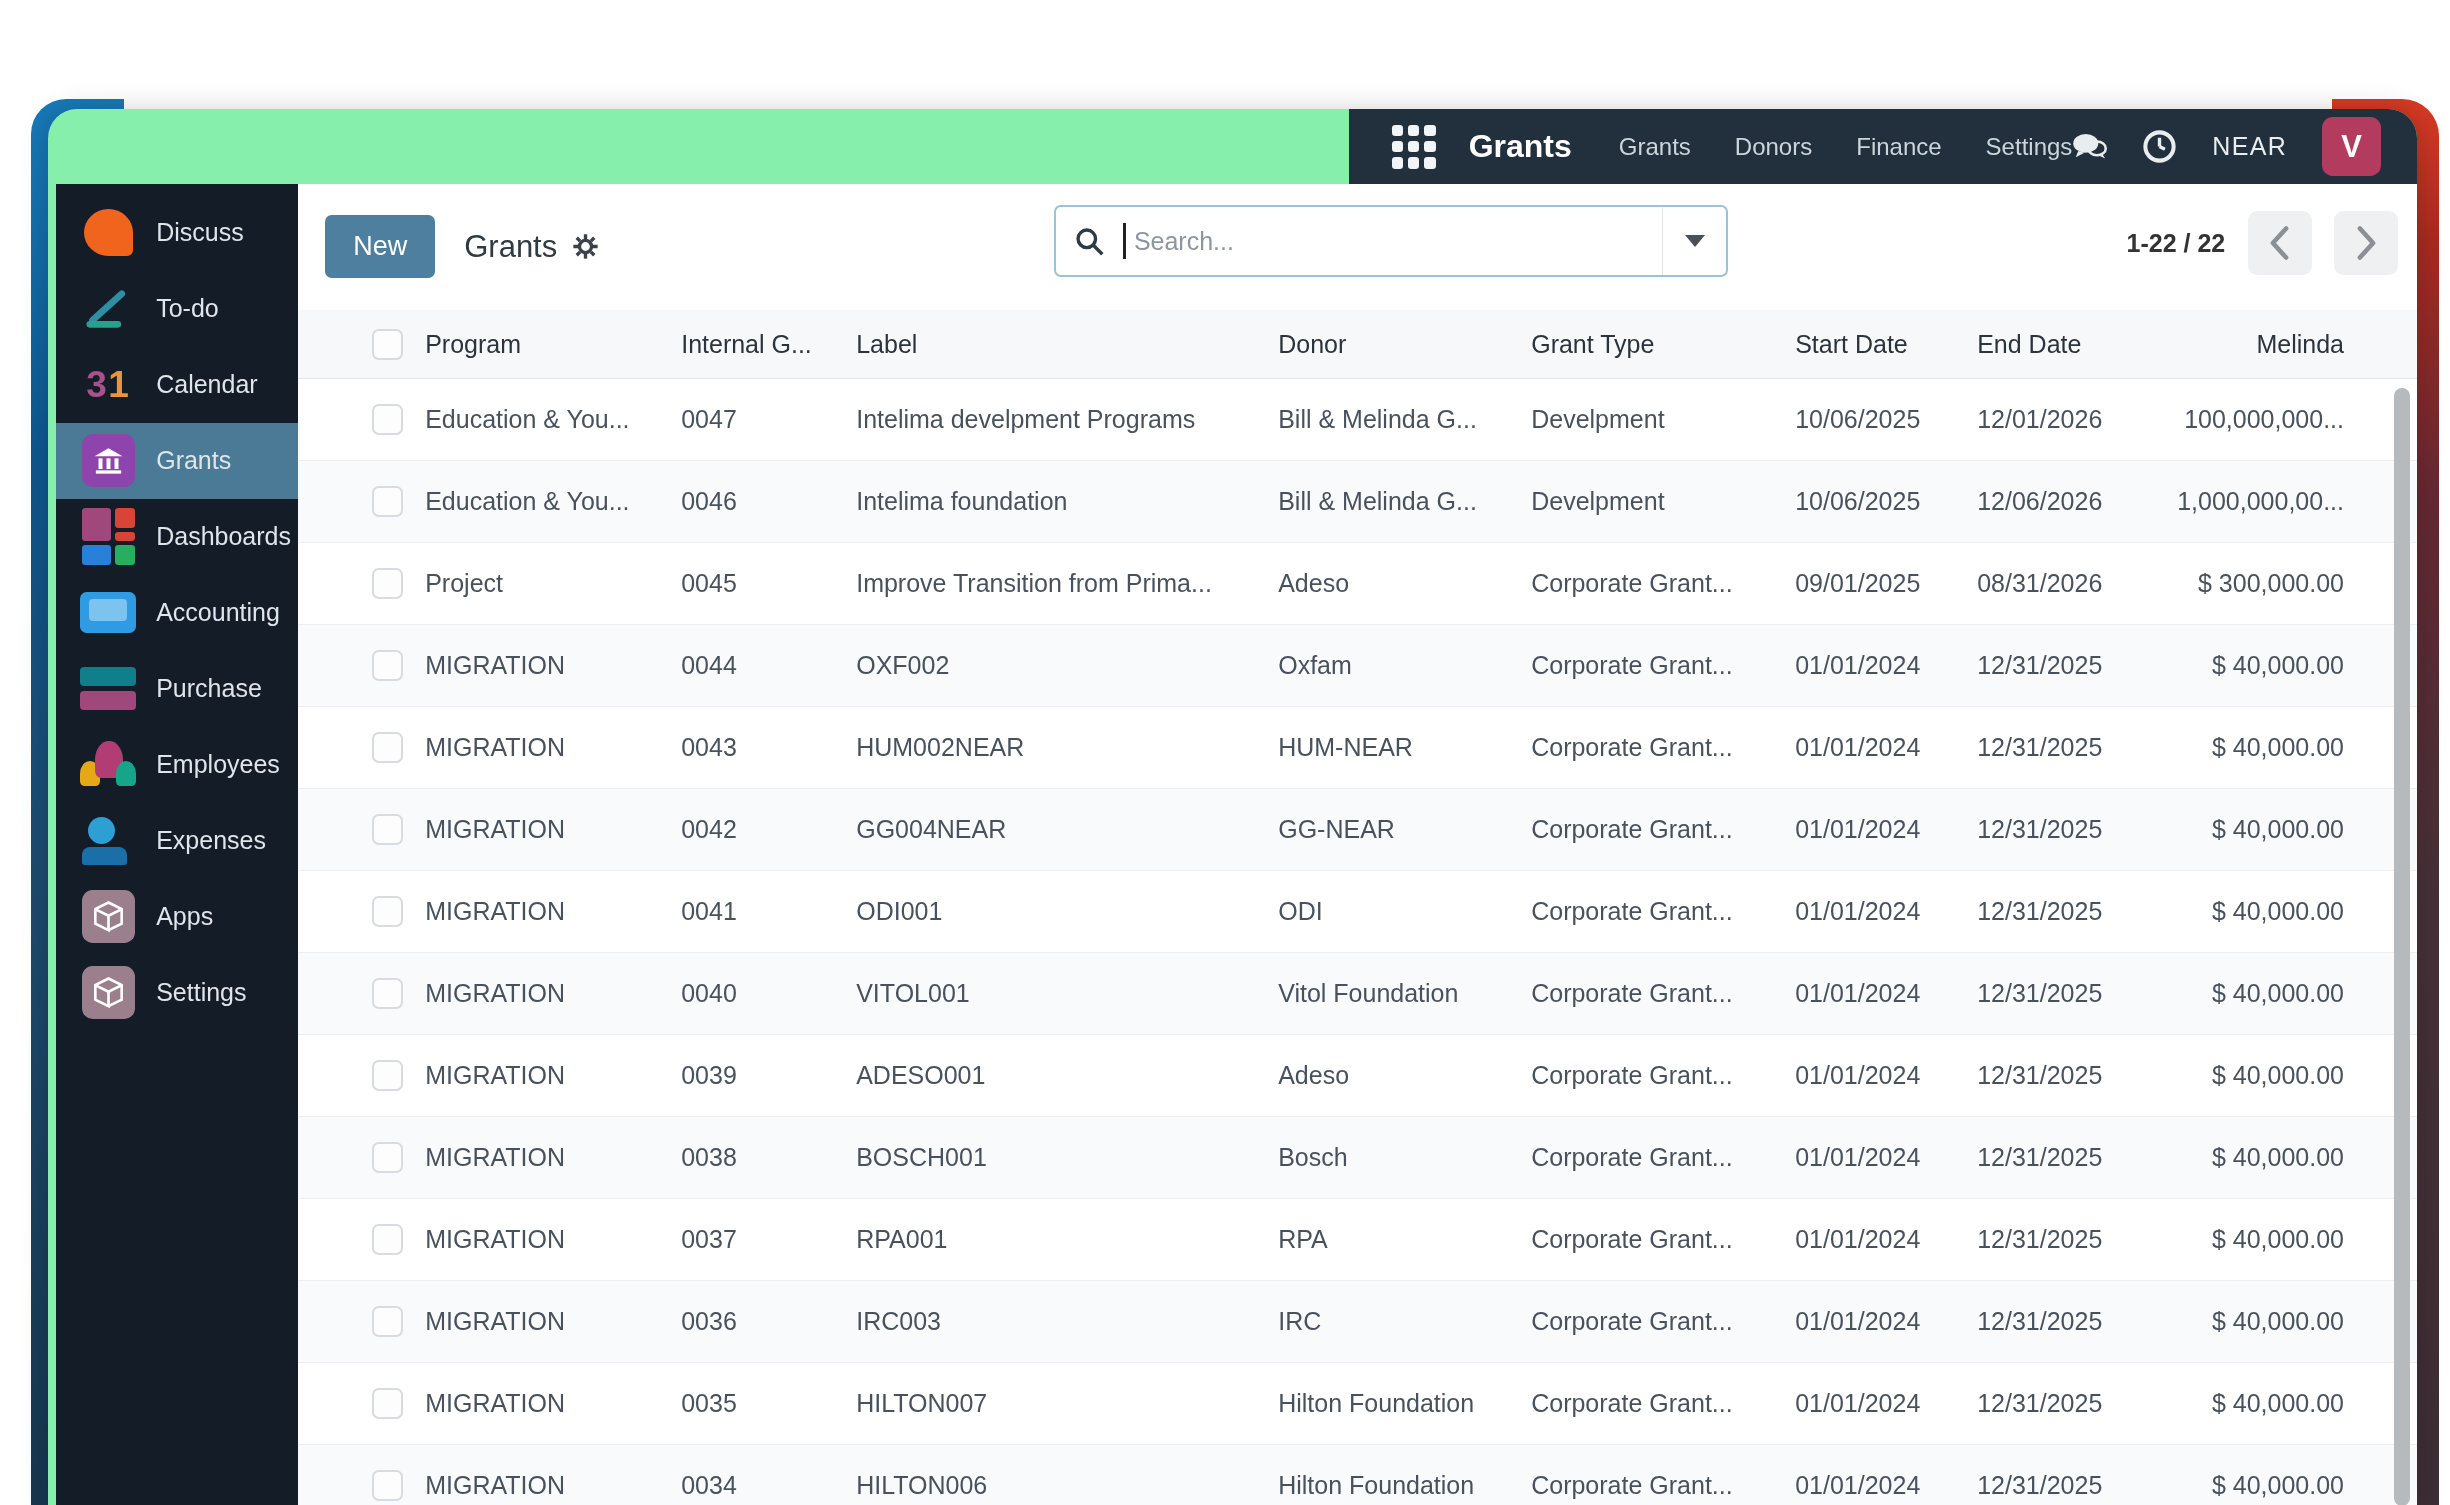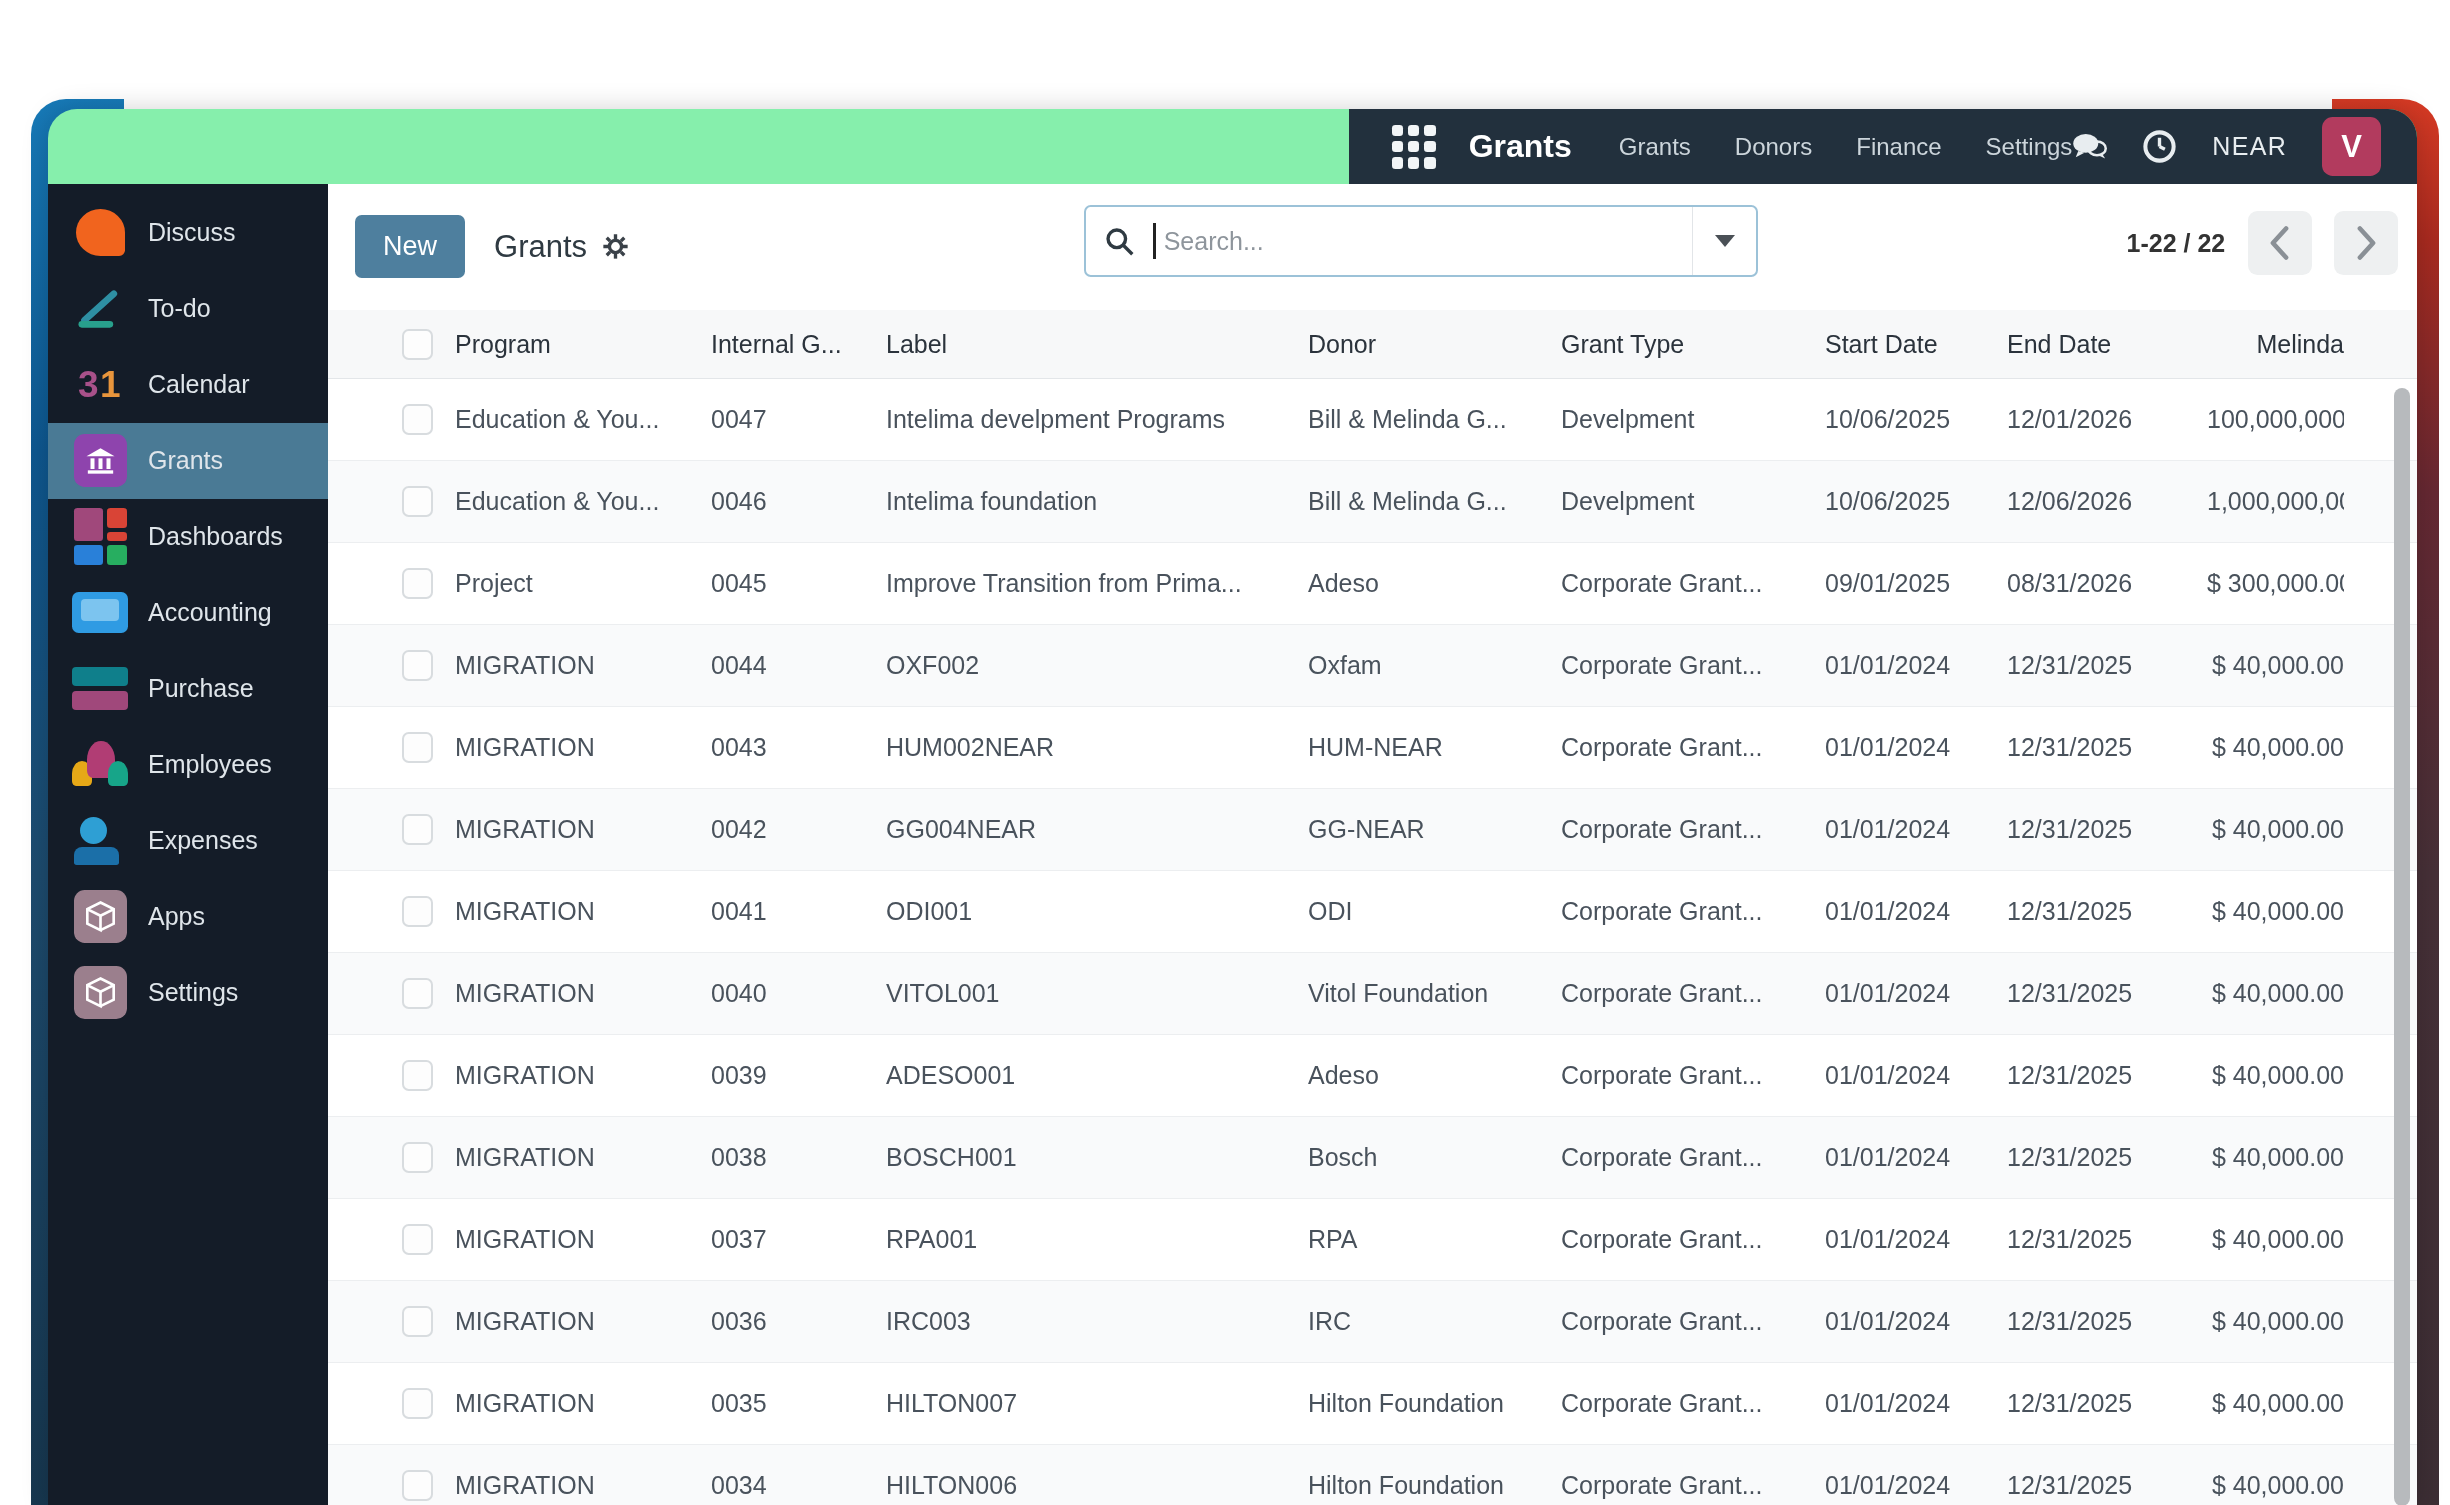--- a/index.html
+++ b/index.html
@@ -39,21 +39,21 @@
   .nav-menu{display:flex;gap:44px;}
   .nav-item{color:#ccd5db;font-size:24px;}
   .nav-right{margin-left:auto;display:flex;align-items:center;gap:35px;}
   .nav-ico{width:35px;height:35px;display:flex;align-items:center;justify-content:center;}
   .company{color:#e8edf0;font-size:25px;letter-spacing:1.3px;}
   .avatar{width:59px;height:59px;border-radius:10.7px;background:var(--avatar-bg);
     color:#fff;font-size:31px;font-weight:bold;display:flex;align-items:center;justify-content:center;}
 
   
   .app-body{flex:1 1 auto;display:flex;min-height:0;}
-  .sidebar{width:280px;flex:0 0 auto;background:var(--sidebar-bg);padding-top:10.7px;}
+  .sidebar{width:242px;flex:0 0 auto;background:var(--sidebar-bg);padding-top:10.7px;}
   .side-item{height:76px;display:flex;align-items:center;gap:20px;padding-left:24px;cursor:pointer;}
   .side-item.active{background:var(--active-bg);}
   .side-label{color:#dfe5ea;font-size:25px;white-space:nowrap;}
   .side-ico{width:56px;height:56px;flex:0 0 auto;display:flex;align-items:center;justify-content:center;}
 
   
   .i-discuss{width:49px;height:47px;background:#f1641e;border-radius:50% 50% 12% 50%;}
   .i-cal{font-size:37px;font-weight:bold;letter-spacing:1.3px;}
   .i-cal b:first-child{color:#a8518a;} .i-cal b:last-child{color:#e8953c;}
   .i-sq{width:53px;height:53px;border-radius:10.7px;display:flex;align-items:center;justify-content:center;}

